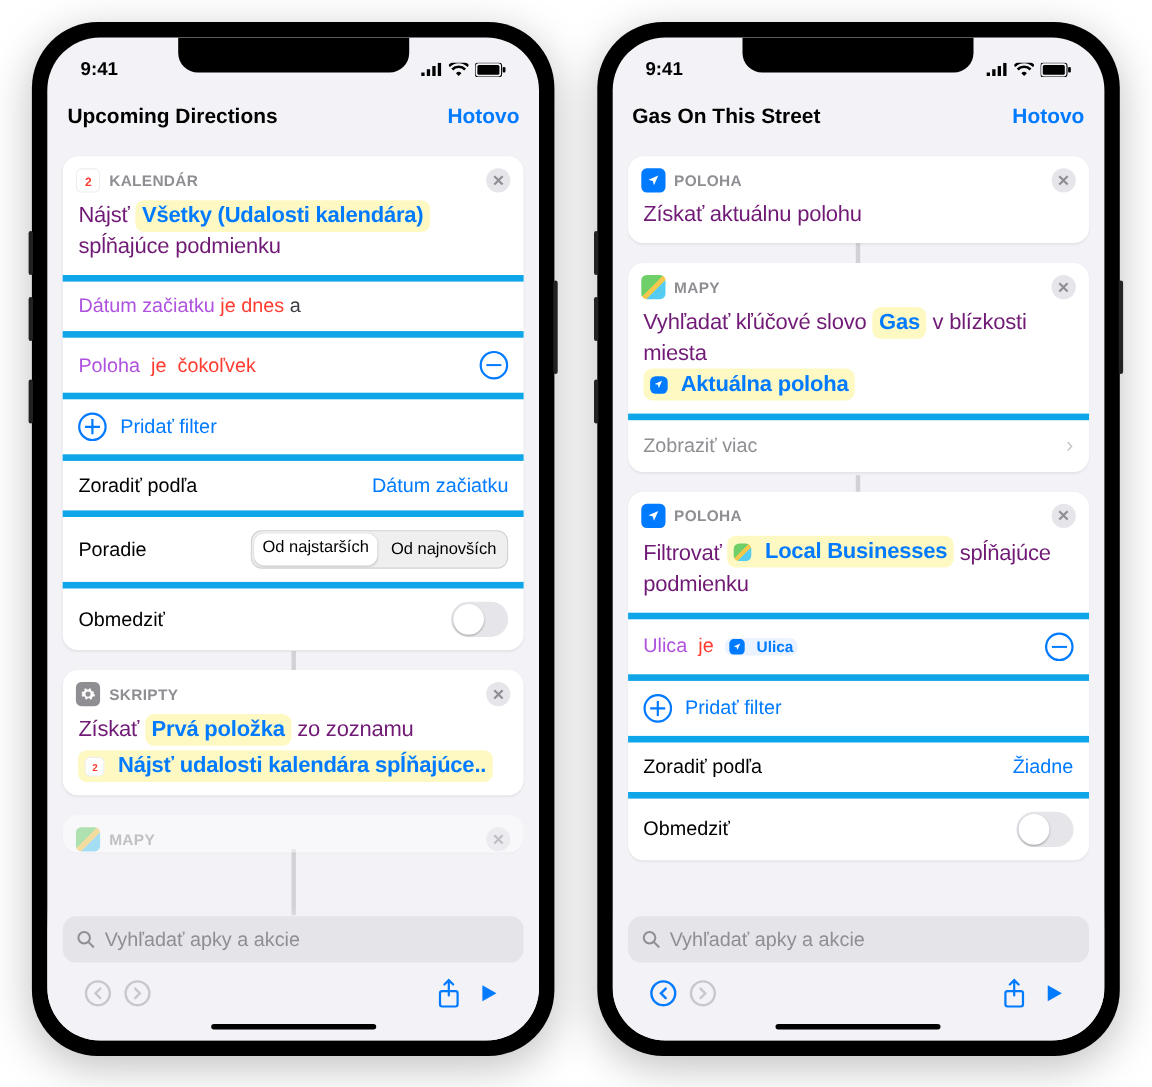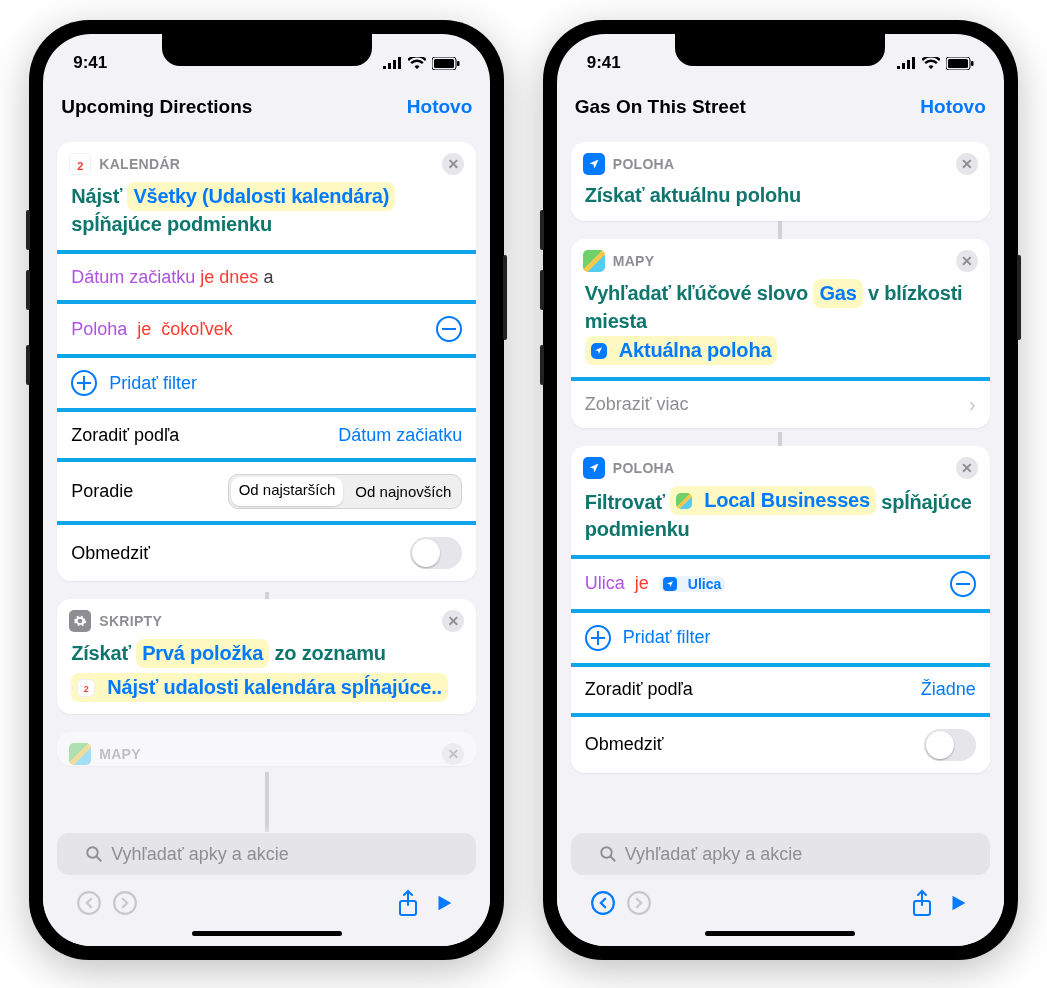--- a/index.html
+++ b/index.html
@@ -16,40 +16,40 @@
   .connector { position:absolute; left:50%; width:4px; background:#d1d1d6; transform:translateX(-50%); }
   .card { background:#fff; border-radius:14px; margin-bottom:18px; box-shadow:0 1px 2px rgba(0,0,0,.06); position:relative; z-index:1; }
   .card.partial { margin-bottom:0; opacity:.5; }
   .card-head { display:flex; align-items:center; padding:10px 12px 0 12px; height:34px; }
   .app-ico { width:22px; height:22px; border-radius:5px; display:flex; align-items:center; justify-content:center; font-size:13px; margin-right:8px; }
   .app-label { color:#8e8e93; font-size:14px; font-weight:600; letter-spacing:.3px; }
   .close-x { margin-left:auto; width:22px; height:22px; border-radius:11px; background:#e5e5ea; color:#8e8e93; display:flex; align-items:center; justify-content:center; font-size:14px; font-weight:700; }
   .card-title { padding:6px 14px 12px; font-size:20px; letter-spacing:-0.2px; line-height:1.35; }
   .pill { background:#fef9c3; border-radius:8px; padding:1px 6px; display:inline-flex; align-items:center; gap:4px; }
   .tok-b { color:#007aff; font-weight:600; }
-  .tok-k { color:#0f766e; font-weight:700; }
-  .row { display:flex; align-items:center; padding:12px 14px; font-size:18px; border-top:4px solid #0ea5e9; min-height:50px; }
+  .tok-k { color:#701a75; font-weight:400; }
+  .row { display:flex; align-items:center; padding:12px 14px; font-size:18px; border-top:6px solid #0ea5e9; min-height:50px; }
   .row:first-of-type { border-top:none; }
   .tok-purple { color:#af52de; }
   .tok-red    { color:#ff3b30; }
   .tok-grey   { color:#3c3c43; }
   .minus { margin-left:auto; width:26px; height:26px; border:2px solid #007aff; border-radius:13px; display:flex; align-items:center; justify-content:center; color:#007aff; }
   .plus { width:26px; height:26px; border:2px solid #007aff; border-radius:13px; display:flex; align-items:center; justify-content:center; color:#007aff; margin-right:12px; }
   .val-link { color:#007aff; margin-left:auto; }
   .seg { margin-left:auto; display:flex; border:1px solid #d1d1d6; border-radius:10px; background:#efeff0; font-size:15px; overflow:hidden; }
   .seg div { padding:8px 10px; }
   .seg .sel { background:#fff; border-radius:9px; box-shadow:0 1px 2px rgba(0,0,0,.15); margin:2px; padding:4px 8px; }
   .switch { margin-left:auto; width:52px; height:32px; background:#e5e5ea; border-radius:16px; position:relative; }
   .switch::after { content:""; position:absolute; left:2px; top:2px; width:28px; height:28px; background:#fff; border-radius:14px; box-shadow:0 1px 2px rgba(0,0,0,.3); }
   .chev { margin-left:auto; color:#c7c7cc; font-size:20px; }
   .chip { display:inline-flex; align-items:center; gap:3px; background:#eaf3ff; border-radius:7px; padding:1px 5px; color:#007aff; font-weight:600; font-size:15px; }
   .chip.sm { font-size:14px; padding:0 4px; }
 
   .bottom { position:absolute; bottom:0; left:0; right:0; background:linear-gradient(#f2f2f700,#f2f2f7 18%); padding:8px 14px 10px; z-index:5; }
-  .search { background:#e4e4e9; border-radius:12px; height:42px; display:flex; align-items:center; padding:0 28px; color:#8e8e93; font-size:18px; gap:8px; }
+  .search { background:#e4e4e9; border-radius:12px; height:42px; display:flex; align-items:center; padding:0 12px; color:#8e8e93; font-size:18px; gap:8px; }
   .toolbar { display:flex; align-items:center; justify-content:space-between; padding:10px 14px 0; }
   .tbtn { width:36px; height:36px; display:flex; align-items:center; justify-content:center; color:#007aff; }
   .tbtn.dis { color:#c7c7cc; }
   .home-ind { width:150px; height:5px; background:#000; border-radius:3px; margin:10px auto 0; }
 
   .ico-cal { background:#fff; color:#ff3b30; font-weight:700; font-size:11px; line-height:1; border:1px solid #eee; text-align:center; padding-top:4px; }
   .ico-cal::before{ content:""; display:block; height:3px; background:#ff3b30; border-radius:1px 1px 0 0; margin:-4px 0 1px; }
   .ico-loc { background:#007aff; color:#fff; }
   .ico-scripts { background:#8e8e93; color:#fff; }
   .ico-maps { background:linear-gradient(135deg,#6fcf69 45%,#f2c94c 45% 60%,#56ccf2 60%); }

